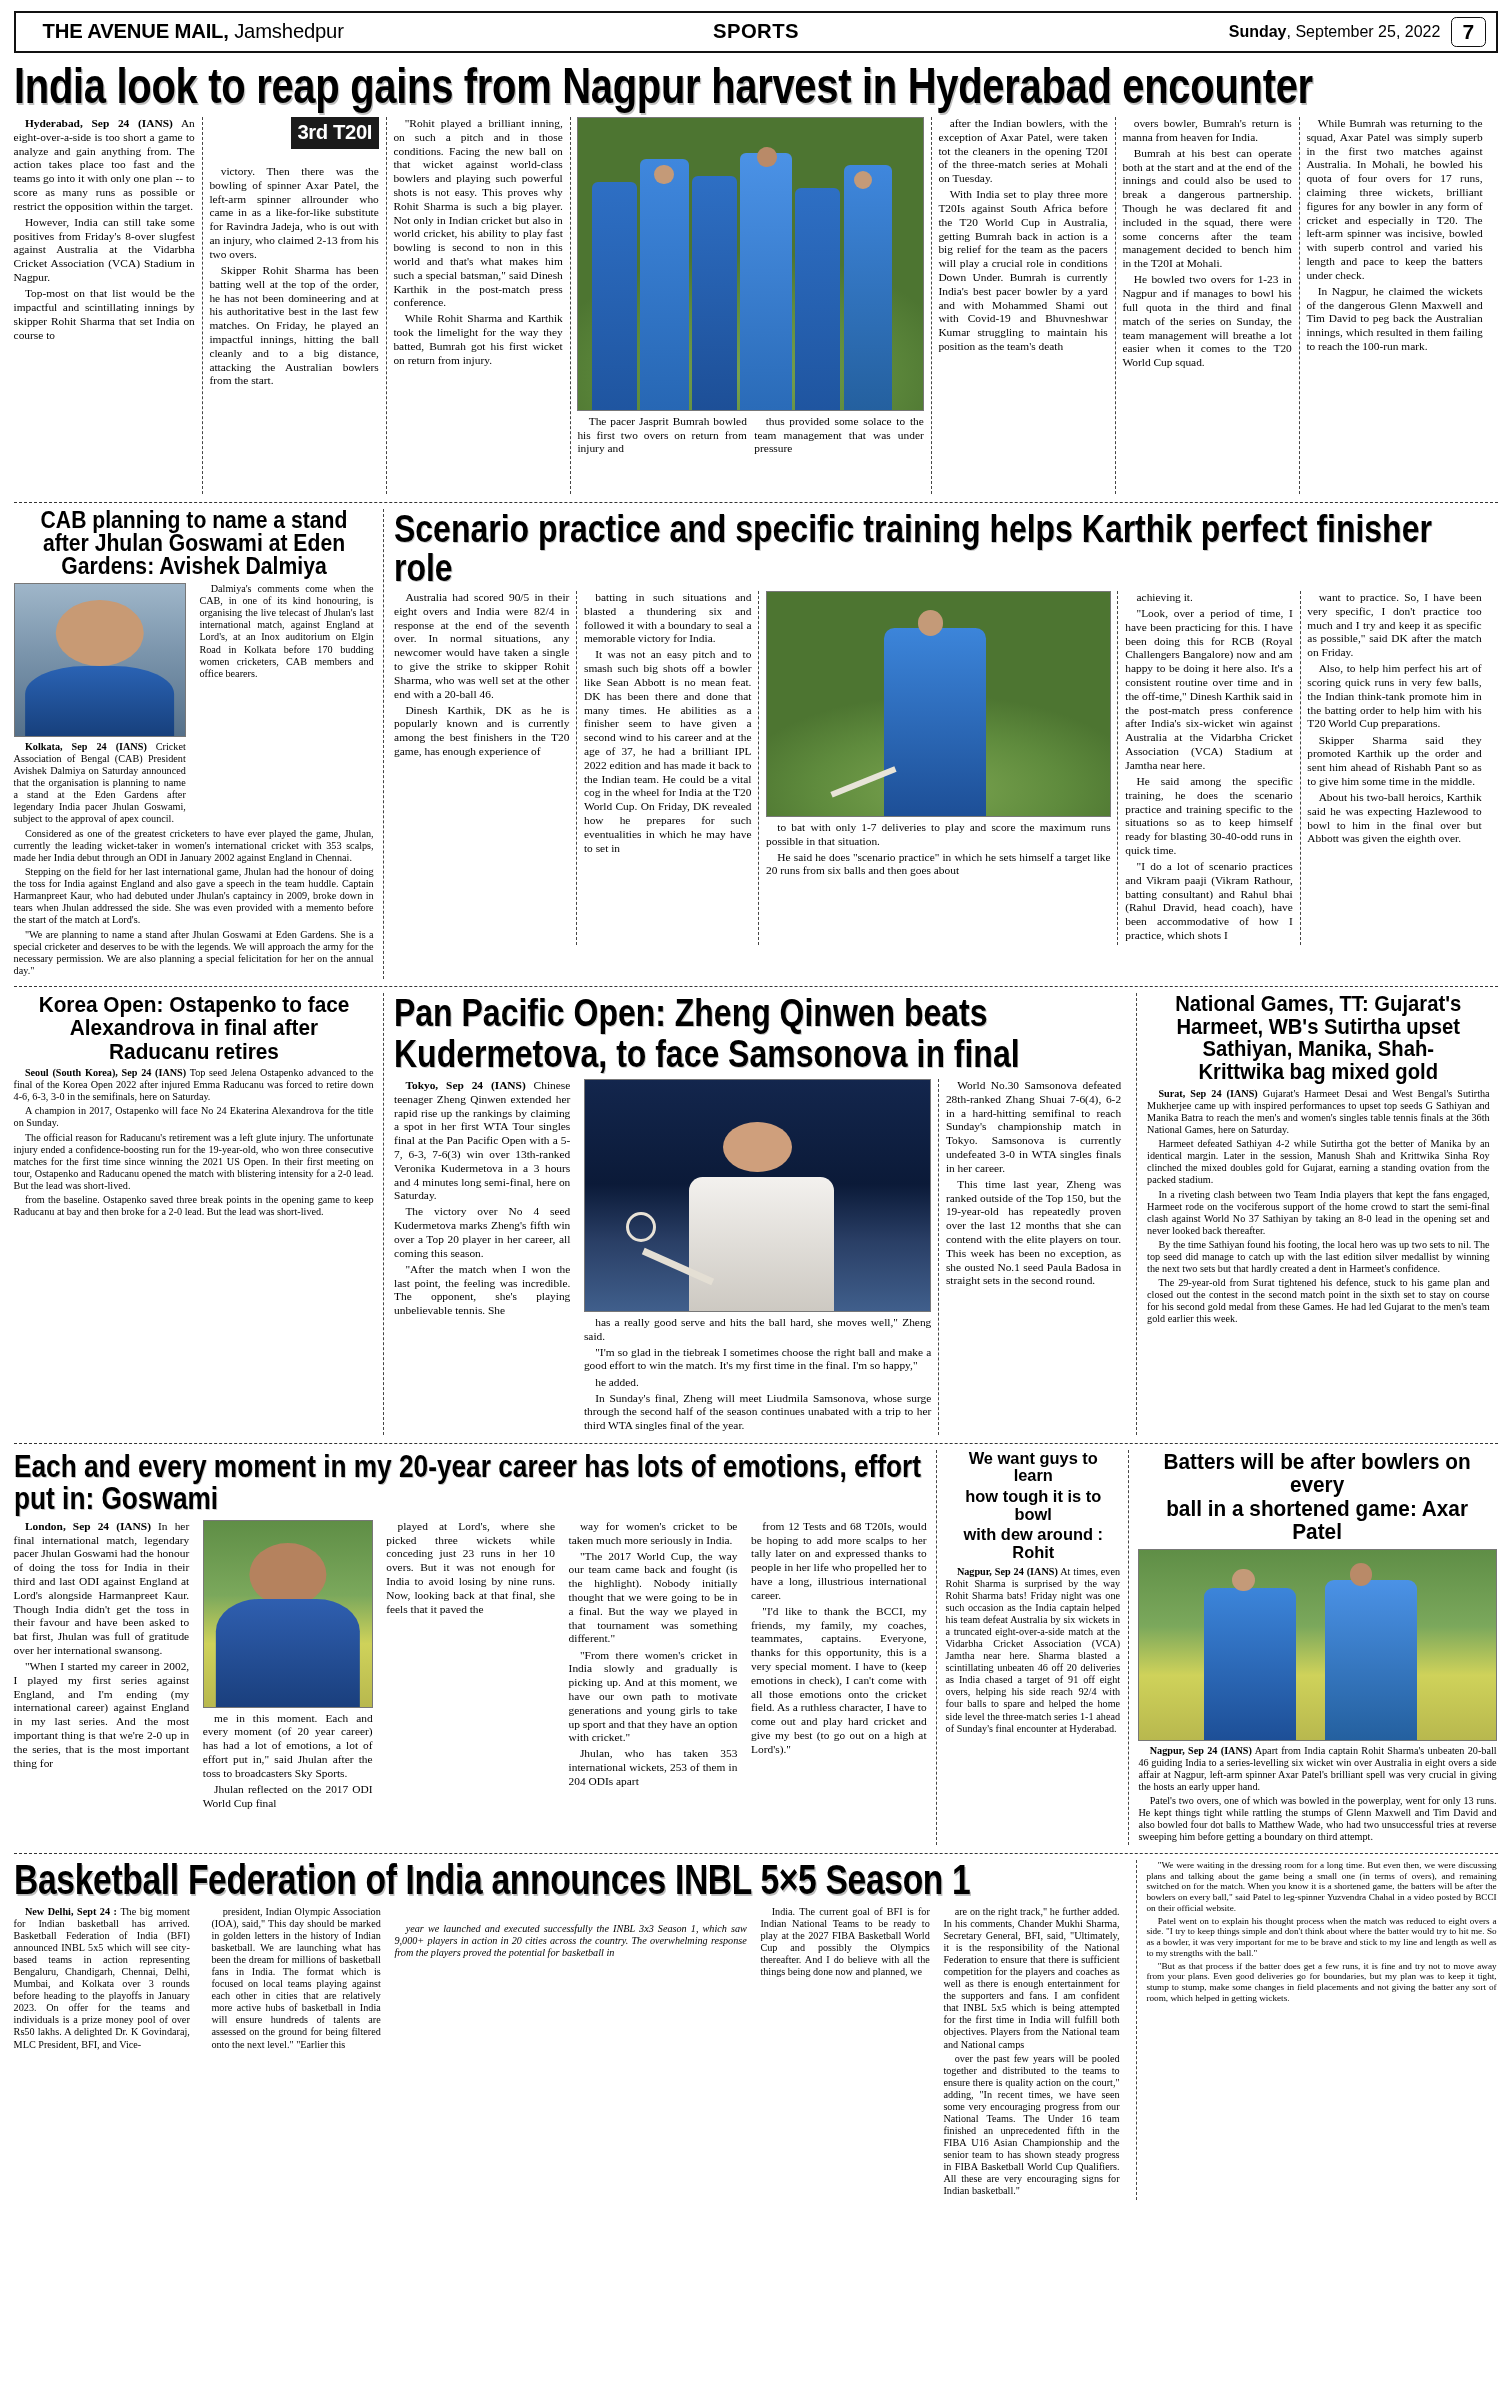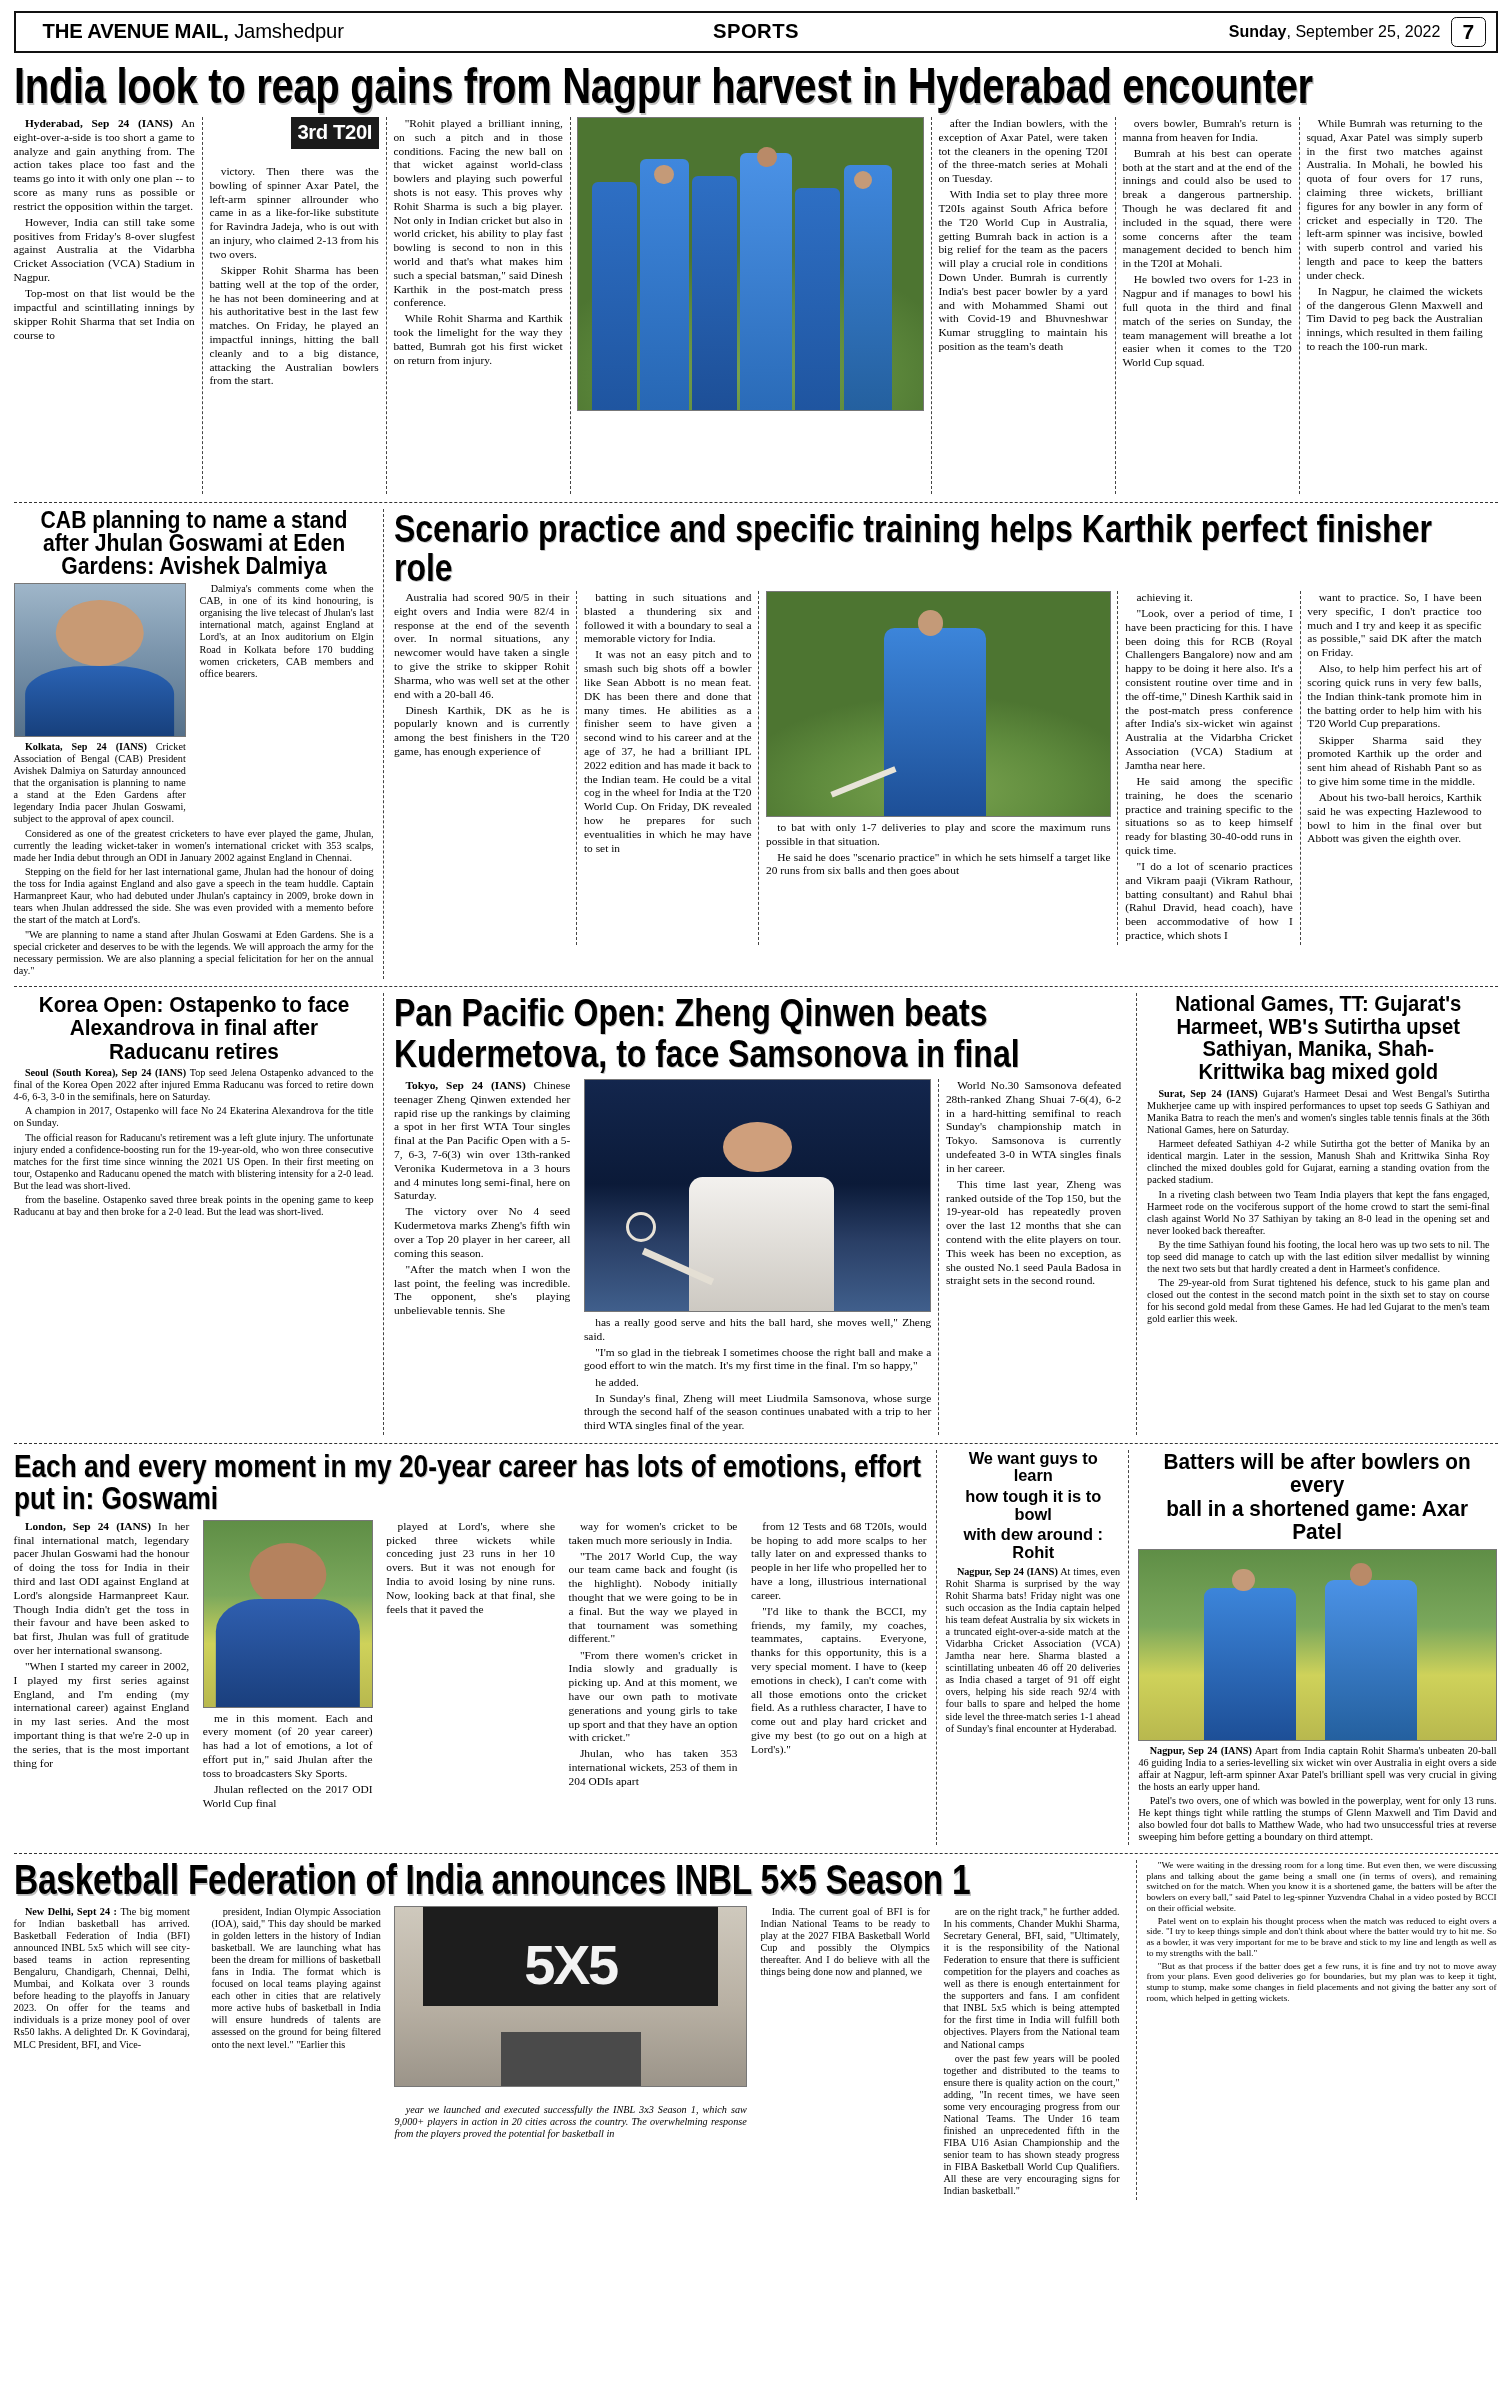--- a/index.html
+++ b/index.html
@@ -179,20 +179,24 @@
         <div class="pl" style="left:4%;  width:13%; height:78%; background:linear-gradient(#2e6fc4,#1f55a0);"></div>
         <div class="pl" style="left:18%; width:14%; height:86%; background:linear-gradient(#3f87dd,#2767b4);"></div>
         <div class="pl" style="left:33%; width:13%; height:80%; background:linear-gradient(#2e6fc4,#1d4f97);"></div>
         <div class="pl" style="left:47%; width:15%; height:88%; background:linear-gradient(#4b92e6,#2a6bb8);"></div>
         <div class="pl" style="left:63%; width:13%; height:76%; background:linear-gradient(#2e6fc4,#1f55a0);"></div>
         <div class="pl" style="left:77%; width:14%; height:84%; background:linear-gradient(#3f87dd,#24609f);"></div>
         <div style="position:absolute;left:22%;top:16%;width:19.6px;height:19.6px;border-radius:50%;background:#c49a78;"></div>
         <div style="position:absolute;left:52%;top:10%;width:19.6px;height:19.6px;border-radius:50%;background:#b98a68;"></div>
         <div style="position:absolute;left:80%;top:18%;width:18px;height:18px;border-radius:50%;background:#c49a78;"></div>
       </div>
+      <div style="display:flex;gap:7.5px;margin-top:3.8px;">
+        <p class="body cap" style="flex:1;">The pacer Jasprit Bumrah bowled his first two overs on return from injury and</p>
+        <p class="body cap" style="flex:1;">thus provided some solace to the team management that was under pressure</p>
+      </div>
     </div>
     <div class="col vrule" style="width:184px;">
       <div>
           <p class="body ">after the Indian bowlers, with the exception of Axar Patel, were taken tot the cleaners in the opening T20I of the three-match series at Mohali on Tuesday.</p>
           <p class="body ">With India set to play three more T20Is against South Africa before the T20 World Cup in Australia, getting Bumrah back in action is a big relief for the team as the pacers will play a crucial role in conditions Down Under. Bumrah is currently India's best pacer bowler by a yard and with Mohammed Shami out with Covid-19 and Bhuvneshwar Kumar struggling to maintain his position as the team's death</p>
         </div>
     </div>
     <div class="col vrule" style="width:184px;">
       <div>
           <p class="body ">overs bowler, Bumrah's return is manna from heaven for India.</p>
@@ -423,25 +427,20 @@
             <div>
               <p class="body small"><b>New Delhi, Sept 24 :</b> The big moment for Indian basketball has arrived. Basketball Federation of India (BFI) announced INBL 5x5 which will see city-based teams in action representing Bengaluru, Chandigarh, Chennai, Delhi, Mumbai, and Kolkata over 3 rounds before heading to the playoffs in January 2023. On offer for the teams and individuals is a prize money pool of over Rs50 lakhs. A delighted Dr. K Govindaraj, MLC President, BFI, and Vice-</p>
             </div>
           </div>
         <div class="col" style="width:183px;margin-left:8px;">
             <div>
               <p class="body small">president, Indian Olympic Association (IOA), said," This day should be marked in golden letters in the history of Indian basketball. We are launching what has been the dream for millions of basketball fans in India. The format which is focused on local teams playing against each other in cities that are relatively more active hubs of basketball in India will ensure hundreds of talents are assessed on the ground for being filtered onto the next level." "Earlier this</p>
             </div>
           </div>
         <div class="col" style="width:366px;">
-          <div class="photo ph-podium" style="height:181px;">
-            <div style="position:absolute;left:8%;top:0;width:84%;height:55%;background:#1d1d1d;"></div>
-            <div style="position:absolute;left:50%;top:14%;transform:translateX(-50%);font-family:'Liberation Sans',sans-serif;font-weight:bold;font-size:56px;color:#f2f2f2;letter-spacing:-2.3px;">5X5</div>
-            <div style="position:absolute;left:30%;bottom:0;width:40%;height:30%;background:#4a4a4a;"></div>
-          </div>
           <div style="margin-top:17px;font-style:italic;">
               <p class="body small">year we launched and executed successfully the INBL 3x3 Season 1, which saw 9,000+ players in action in 20 cities across the country. The overwhelming response from the players proved the potential for basketball in</p>
             </div>
         </div>
         <div class="col" style="width:183px;">
             <div>
               <p class="body small">India. The current goal of BFI is for Indian National Teams to be ready to play at the 2027 FIBA Basketball World Cup and possibly the Olympics thereafter. And I do believe with all the things being done now and planned, we</p>
             </div>
           </div>
         <div class="col" style="width:183px;">

